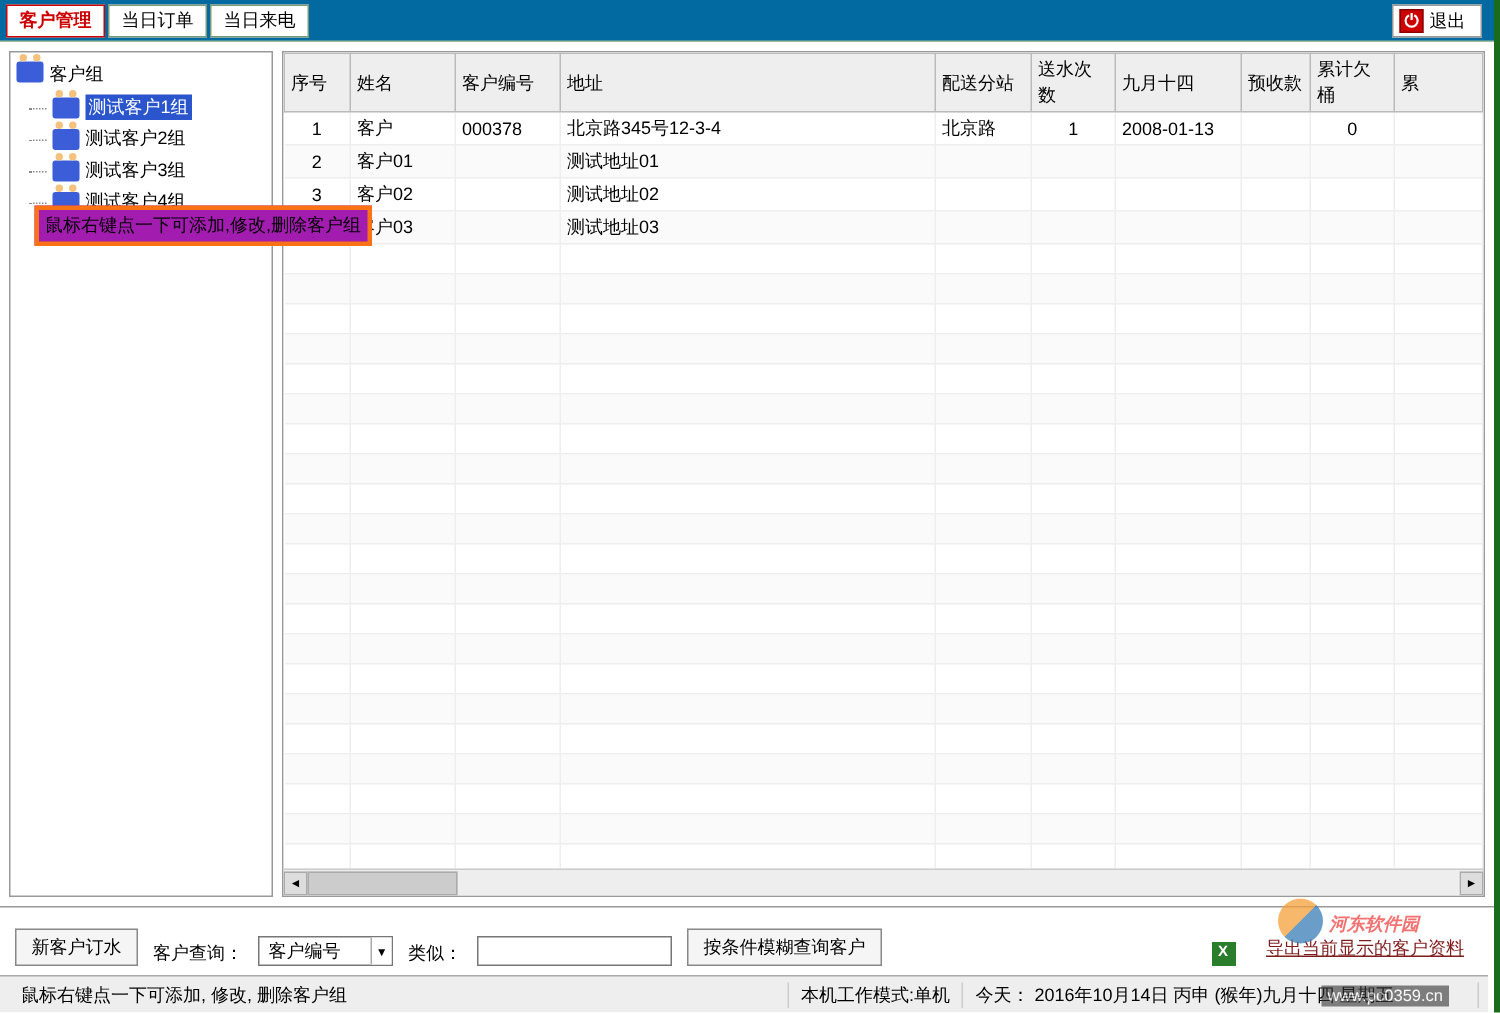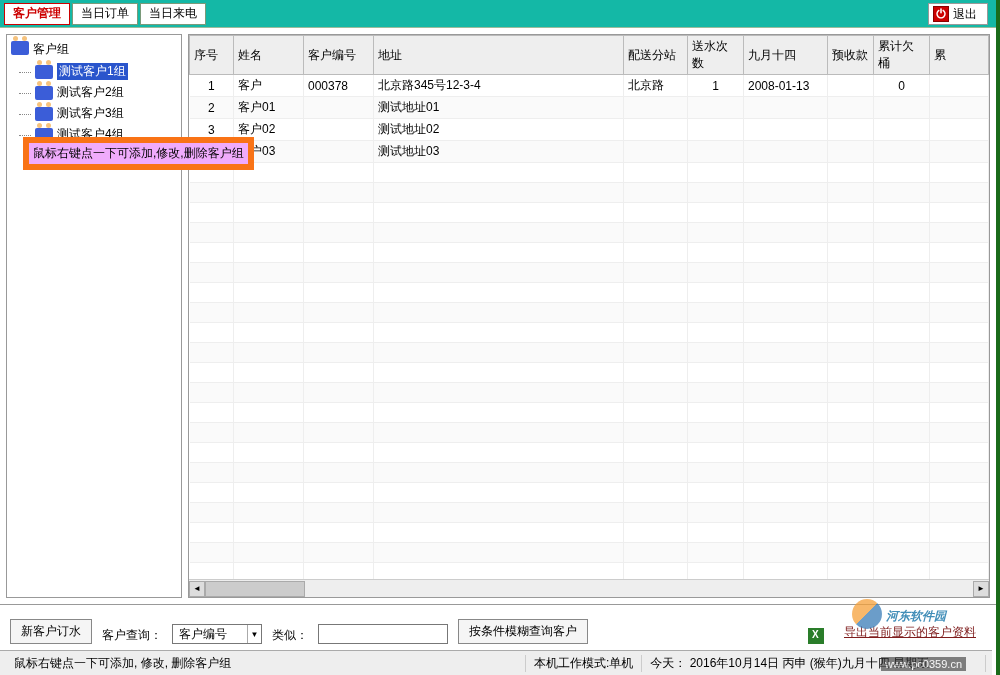--- a/index.html
+++ b/index.html
@@ -1,34 +1,34 @@
 <!DOCTYPE html>
 <html><head>
 <meta charset="utf-8">
 <style>
 * { box-sizing: border-box; margin: 0; padding: 0; font-family: "Microsoft YaHei", SimSun, sans-serif; font-size: 12px; }
 body { background: #fff; width: 1000px; height: 675px; position: relative; overflow: hidden; border-right: 4px solid #1a6b1a; }
 
-.toolbar { height: 28px; background: #14b8a6; border-bottom: 1px solid #9bbb9b; display: flex; align-items: center; padding: 0 4px; gap: 2px; position: relative; }
+.toolbar { height: 28px; background: #0369a1; border-bottom: 1px solid #9bbb9b; display: flex; align-items: center; padding: 0 4px; gap: 2px; position: relative; }
 .tab { display: inline-flex; align-items: center; justify-content: center; height: 22px; padding: 0 8px; background: #fff; border: 1px solid #7a9a7a; cursor: pointer; }
 .tab.active { color: #c00; font-weight: bold; border-color: #c00; }
 .exit-btn { position: absolute; right: 8px; top: 3px; display: flex; align-items: center; height: 22px; padding: 0 10px 0 4px; background: #fff; border: 1px solid #999; cursor: pointer; gap: 4px; }
 .exit-icon { width: 16px; height: 16px; background: #c00; display: inline-flex; align-items: center; justify-content: center; color: #fff; font-weight: bold; border: 1px solid #800; }
 
 .content { display: flex; height: 576px; padding: 6px; gap: 6px; }
 
 .sidebar { width: 176px; border: 1px solid #999; background: #fff; padding: 4px 2px; position: relative; }
 .tree-root { display: flex; align-items: flex-start; gap: 4px; padding: 2px; }
 .tree-child { display: flex; align-items: center; gap: 4px; padding: 1px 2px; margin-left: 24px; margin-top: 2px; position: relative; cursor: pointer; }
 .tree-child::before { content: ""; position: absolute; left: -14px; top: 50%; width: 12px; border-top: 1px dotted #888; }
 .tree-child.selected span:last-child { background: #2a55cc; color: #fff; padding: 0 2px; }
 .people-icon { width: 18px; height: 14px; background: #3b5dd8; border-radius: 2px; position: relative; display: inline-block; }
 .people-icon::before { content: ""; position: absolute; top: -5px; left: 2px; width: 5px; height: 5px; background: #f5c27d; border-radius: 50%; }
 .people-icon::after { content: ""; position: absolute; top: -5px; right: 2px; width: 5px; height: 5px; background: #f5c27d; border-radius: 50%; }
-.tooltip { position: absolute; top: 102px; left: 16px; background: #f0abfc; border: 6px solid #f97316; padding: 2px 4px; z-index: 10; white-space: nowrap; }
+.tooltip { position: absolute; top: 102px; left: 16px; background: #a21caf; border: 3px solid #f97316; padding: 2px 4px; z-index: 10; white-space: nowrap; }
 
 .main-panel { flex: 1; display: flex; flex-direction: column; border: 1px solid #999; overflow: hidden; }
 .table-wrap { flex: 1; overflow: hidden; background: #fff; }
 table { border-collapse: collapse; width: 100%; table-layout: fixed; }
 th { background: #eee; border: 1px solid #bbb; padding: 2px 4px; text-align: left; font-weight: normal; height: 20px; }
 td { border-right: 1px solid #eee; border-bottom: 1px solid #eee; padding: 2px 4px; height: 20px; }
 tbody tr:nth-child(even) { background: #fafafa; }
 tbody tr.empty td { color: transparent; }
 
 .hscroll { height: 18px; background: #eee; border-top: 1px solid #ccc; display: flex; align-items: center; }
@@ -40,21 +40,21 @@
 .btn { padding: 3px 10px; background: #f5f5f5; border: 1px solid #888; cursor: pointer; }
 .select { display: inline-flex; align-items: center; border: 1px solid #777; background: #fff; height: 20px; }
 .select-val { padding: 0 20px 0 6px; }
 .select-arrow { width: 14px; height: 18px; background: #fff; border-left: 1px solid #aaa; display: flex; align-items: center; justify-content: center; font-size: 8px; }
 .textbox { height: 20px; width: 130px; border: 1px solid #777; background: #fff; padding: 0 4px; }
 .export-icon { width: 16px; height: 16px; background: #2a7d2a; display: inline-block; position: relative; }
 .export-icon::after { content: "X"; color: #fff; font-size: 10px; font-weight: bold; position: absolute; left: 4px; top: 1px; }
 
 .statusbar { position: absolute; bottom: 0; left: 0; right: 4px; height: 22px; background: #eee; border-top: 1px solid #aaa; display: flex; align-items: center; padding: 12px 6px; }
 .statusbar > div { border-right: 1px solid #ccc; padding: 0 8px; }
-.watermark { position: absolute; right: 50px; bottom: 46px; font-size: 22px; font-style: italic; color: #0369a1; opacity: 0.75; pointer-events: none; font-weight: bold; text-shadow: 1px 1px 0 #fff; white-space: nowrap; }
+.watermark { position: absolute; right: 50px; bottom: 46px; font-size: 22px; font-style: italic; color: #ef4444; opacity: 0.75; pointer-events: none; font-weight: bold; text-shadow: 1px 1px 0 #fff; white-space: nowrap; }
 .watermark-url { position: absolute; right: 30px; bottom: 4px; font-size: 11px; color: #fff; background: #333; padding: 1px 4px; opacity: 0.6; }
 .wm-ball { width: 30px; height: 30px; border-radius: 50%; background: linear-gradient(135deg,#f6a13a 50%,#3a7db8 50%); display: inline-block; vertical-align: middle; margin-right: 4px; }
 </style>
 </head>
 <body>
 
 <div class="toolbar">
   <div class="tab active">客户管理</div>
   <div class="tab">当日订单</div>
   <div class="tab">当日来电</div>

